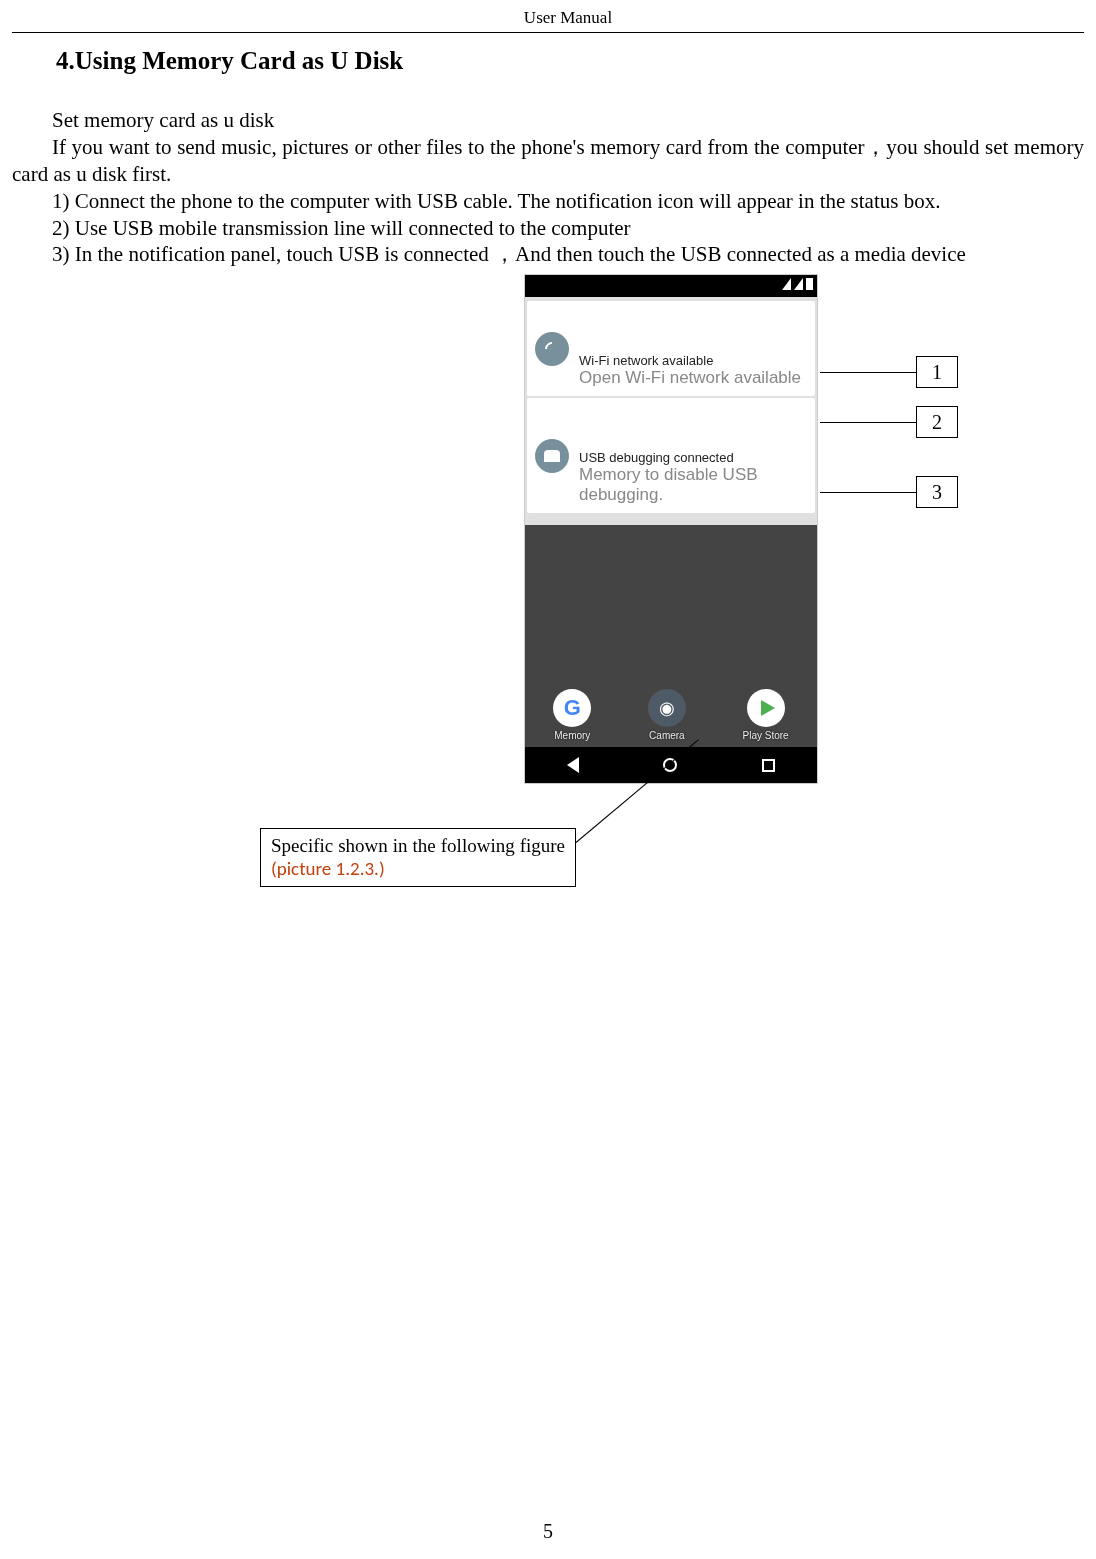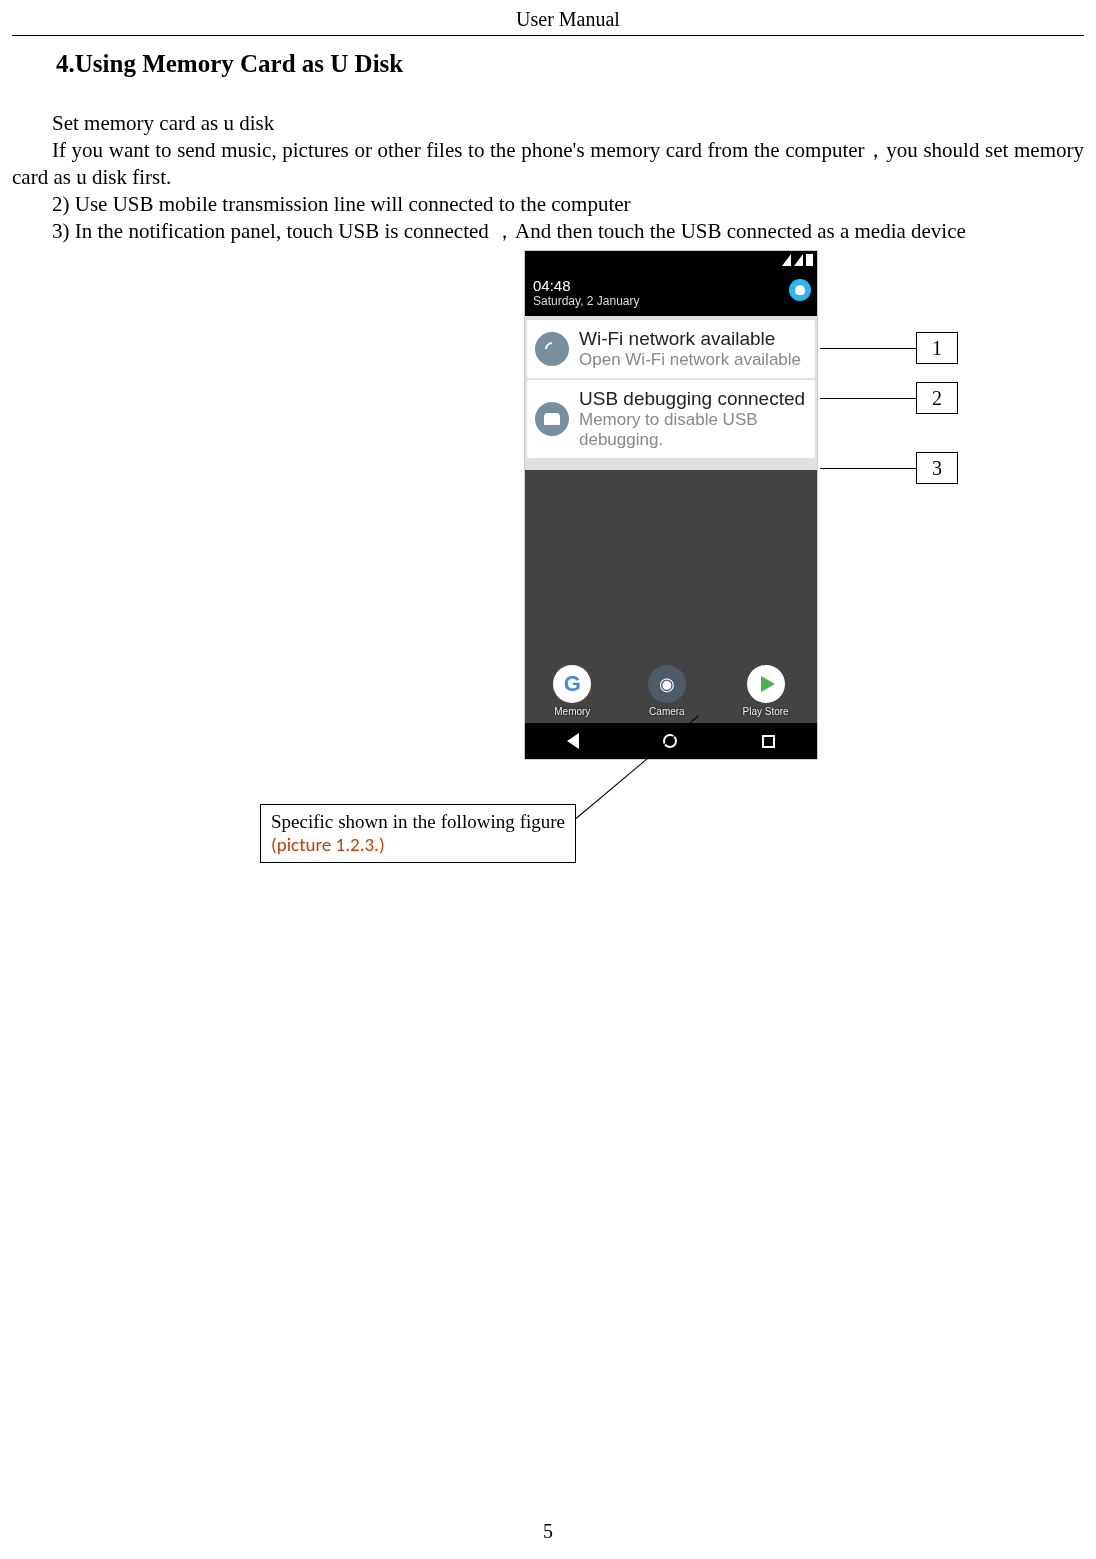--- a/index.html
+++ b/index.html
@@ -7,21 +7,21 @@
       width: 1096px;
       height: 1559px;
       background: #fff;
       font-family: "Times New Roman", serif;
       position: relative;
       color: #000;
     }
     .header-area {
       text-align: center;
       padding-top: 8px;
-      font-size: 20px;
+      font-size: 17px;
       padding-left: 40px;
     }
     .header-rule {
       border-top: 1.5px solid #000;
       margin: 4px 12px 0 12px;
     }
     .section-title {
       font-size: 25px;
       font-weight: bold;
       margin: 14px 0 0 56px;
@@ -103,21 +103,21 @@
     .notif-icon {
       width: 34px; height: 34px;
       border-radius: 50%;
       background: #78909c;
       flex: 0 0 34px;
       margin-right: 10px;
       display: flex; align-items: center; justify-content: center;
       color: #fff; font-size: 16px;
     }
     .notif-body { flex: 1; }
-    .notif-title { font-size: 19px; color: #222; }
+    .notif-title { font-size: 13px; color: #222; margin-top: 44px; }
     .notif-sub { font-size: 17px; color: #888; }
     .notif-sep { height: 10px; background: #e0e0e0; }
     .homerow {
       position: absolute;
       bottom: 42px;
       left: 0; right: 0;
       display: flex;
       justify-content: space-around;
       font-family: Arial, sans-serif;
     }
@@ -190,39 +190,35 @@
 <div class="header-area">
   <span>User    Manual</span>
 </div>
 <div class="header-rule"></div>
 
 <div class="section-title">4.Using Memory Card as U Disk</div>
 
 <div class="body-text gap-top">
   <p class="para-indent">Set memory card as u disk</p>
   <p class="para-indent">If you want to send music, pictures or other files to the phone's memory card from the computer，you should set memory card as u disk first.</p>
+  <p class="para-indent">1) Connect the phone to the computer with USB cable. The notification icon will appear in the status box.</p>
   <p class="para-indent">2) Use USB mobile transmission line will connected to the computer</p>
   <p class="para-indent">3) In the notification panel, touch USB is connected  ，And then touch the USB connected as a media device</p>
 </div>
 
 <div class="figure-area">
 
   <div class="phone">
     <div class="statusbar">
       <div class="sb-icons">
         <div class="sb-tri"></div>
         <div class="sb-tri"></div>
         <div class="sb-batt"></div>
       </div>
     </div>
-    <div class="phone-head">
-      <div class="ph-time">04:48</div>
-      <div class="ph-date">Saturday, 2 January</div>
-      <div class="ph-avatar"></div>
-    </div>
     <div class="notif-list">
       <div class="notif">
         <div class="notif-icon">
             <div class="wifi-arc"></div>
           </div>
         <div class="notif-body">
           <div class="notif-title">Wi-Fi network available</div>
           <div class="notif-sub">Open Wi-Fi network available</div>
         </div>
       </div>

